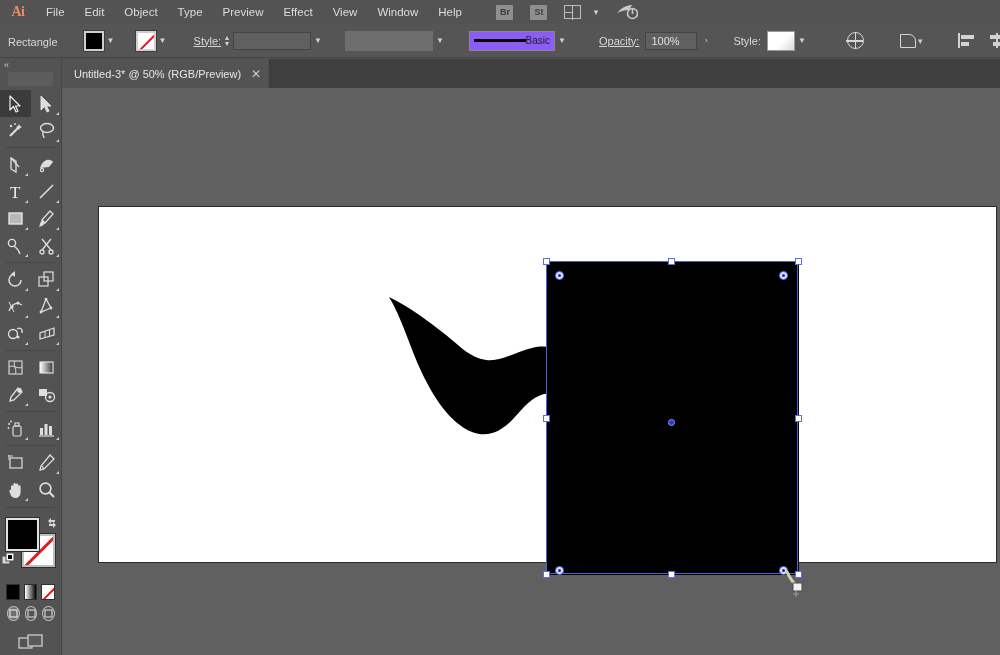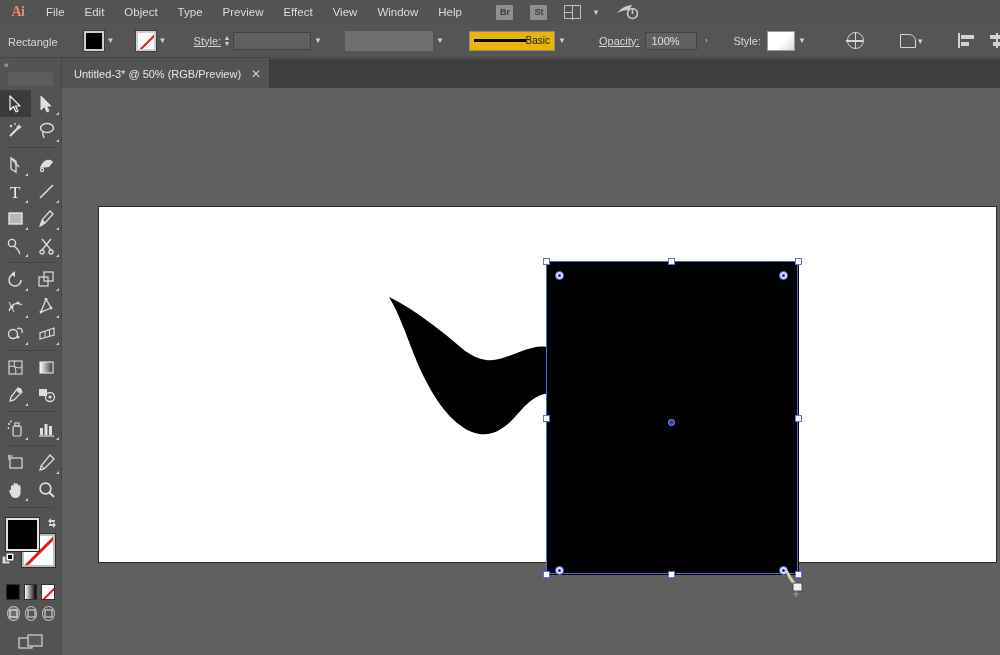--- a/index.html
+++ b/index.html
@@ -80,21 +80,21 @@
     align-items:center; justify-content:center; color:#d0d0d0; font-size:7px; line-height:6px;
   }
   .field {
     height: 18px; background: #606060; border: 1px solid #444;
     display:flex; align-items:center; padding: 0 5px;
     color:#e0e0e0; font-size:11px;
   }
   .field-wide { width: 78px; }
   .field-blank { width: 88px; background:#6e6e6e; border:none; }
   .brush-box {
-    width: 86px; height: 20px; background:#eab308; border:1px solid #8a8a8a;
+    width: 86px; height: 20px; background:#8b5cf6; border:1px solid #8a8a8a;
     display:flex; align-items:center; position:relative;
   }
   .brush-line { width: 52px; height:3px; background:#000; margin-left:4px; }
   .brush-name { position:absolute; right:4px; color:#222; font-size:10px; }
   .opacity-val { width: 52px; }
   .style-box {
     width: 28px; height: 20px;
     background: linear-gradient(135deg,#ffffff 0%, #ffffff 55%, #d8d8d8 100%);
     border: 1px solid #9a9a9a;
   }

